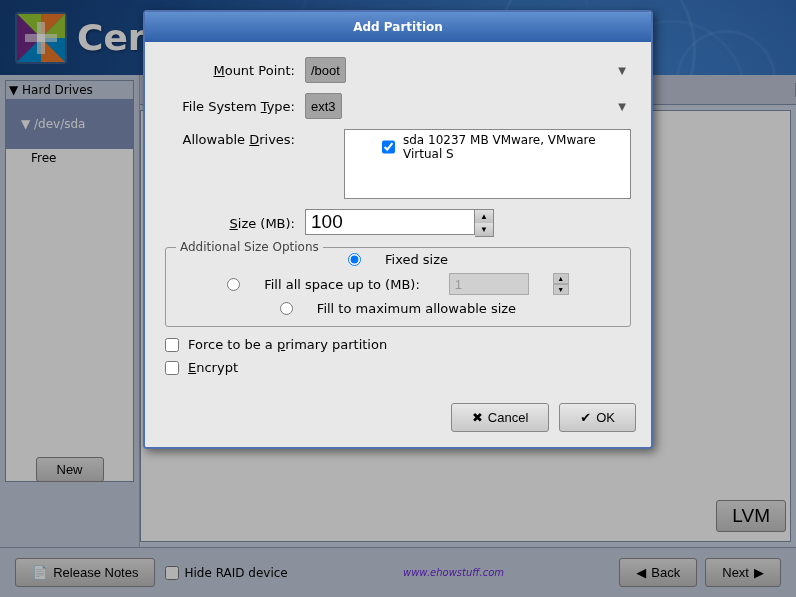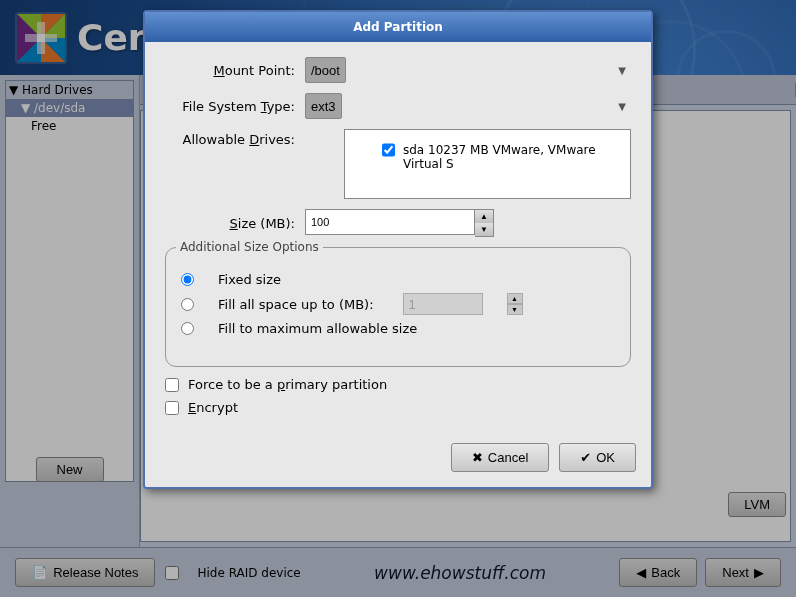--- a/index.html
+++ b/index.html
@@ -92,21 +92,21 @@
       margin: 5px;
     }
     .drive-header {
       display: flex;
       align-items: center;
       padding: 2px 3px;
       font-size: 12px;
       background: #c8d0e0;
     }
     .drive-sda {
-      padding: 2px 15px;
+      padding: 18px 15px;
       font-size: 12px;
       background: #8090b8;
       color: white;
       cursor: pointer;
     }
     .drive-free {
       padding: 2px 25px;
       font-size: 12px;
     }
 
@@ -155,28 +155,28 @@
       right: 0;
       bottom: 50px;
       background: white;
       border: 1px solid #8090a8;
       margin: 5px 5px 5px 0;
     }
 
     
     .lvm-btn {
       position: absolute;
-      bottom: 80px;
+      bottom: 65px;
       right: 10px;
       padding: 4px 15px;
       background: linear-gradient(to bottom, #e8e8e8, #c8c8c8);
       border: 1px solid #888;
       border-radius: 3px;
       cursor: pointer;
-      font-size: 13px;
+      font-size: 19px;
     }
 
     
     .bottom-bar {
       position: absolute;
       bottom: 0;
       left: 0; right: 0;
       height: 50px;
       background: #c8d0e0;
       border-top: 1px solid #9098b0;
@@ -194,29 +194,29 @@
       border: 1px solid #888;
       border-radius: 3px;
       cursor: pointer;
       font-size: 13px;
       display: flex;
       align-items: center;
       gap: 5px;
     }
 
     .website-text {
-      color: #0f172a;
-      font-size: 17px;
+      color: #6d28d9;
+      font-size: 10px;
       font-style: italic;
     }
 
     .hide-raid {
       display: flex;
       align-items: flex-end;
-      gap: 18px;
+      gap: 5px;
       font-size: 12px;
     }
 
     
     .modal-overlay {
       position: absolute;
       inset: 0;
       background: rgba(0,0,0,0.3);
       z-index: 10;
       display: flex;
@@ -297,21 +297,21 @@
     .spinner-wrapper {
       position: relative;
       display: flex;
     }
     .spinner-input {
       width: 170px;
       height: 26px;
       border: 1px solid #888;
       background: white;
       padding: 0 5px;
-      font-size: 11px;
+      font-size: 19px;
     }
     .spinner-btns {
       display: flex;
       flex-direction: column;
       border: 1px solid #888;
       border-left: none;
     }
     .spinner-btn {
       height: 13px;
       width: 18px;
@@ -328,51 +328,52 @@
     .drives-listbox {
       flex: 1;
       height: 70px;
       border: 1px solid #888;
       background: white;
       font-size: 12px;
       overflow-y: auto;
     }
 
     .drives-listbox-item {
-      padding: 13px 5px;
-      display: flex;
-      align-items: flex-start;
+      padding: 3px 5px;
+      display: flex;
+      align-items: center;
       gap: 8px;
       margin-left: 32px;
     }
 
     
     .size-options-group {
       border: 1px solid #999;
-      border-radius: 11px;
-      padding: 24px 15px;
+      border-radius: 3px;
+      padding: 4px 15px;
       margin-bottom: 10px;
       position: relative;
     }
     .size-options-legend {
       position: absolute;
       top: -8px;
       left: 10px;
       background: #e8e8e8;
       padding: 0 4px;
       font-size: 12px;
       color: #444;
     }
 
     .radio-row {
       display: flex;
       align-items: center;
       margin-bottom: 6px;
       gap: 24px;
       font-size: 13px;
+      justify-content: center;
     }
     .radio-row input[type=radio] {
       margin: 0;
     }
 
     .fill-space-input {
       width: 180px;
       height: 22px;
       border: 1px solid #aaa;
       background: #d8d8d8;

